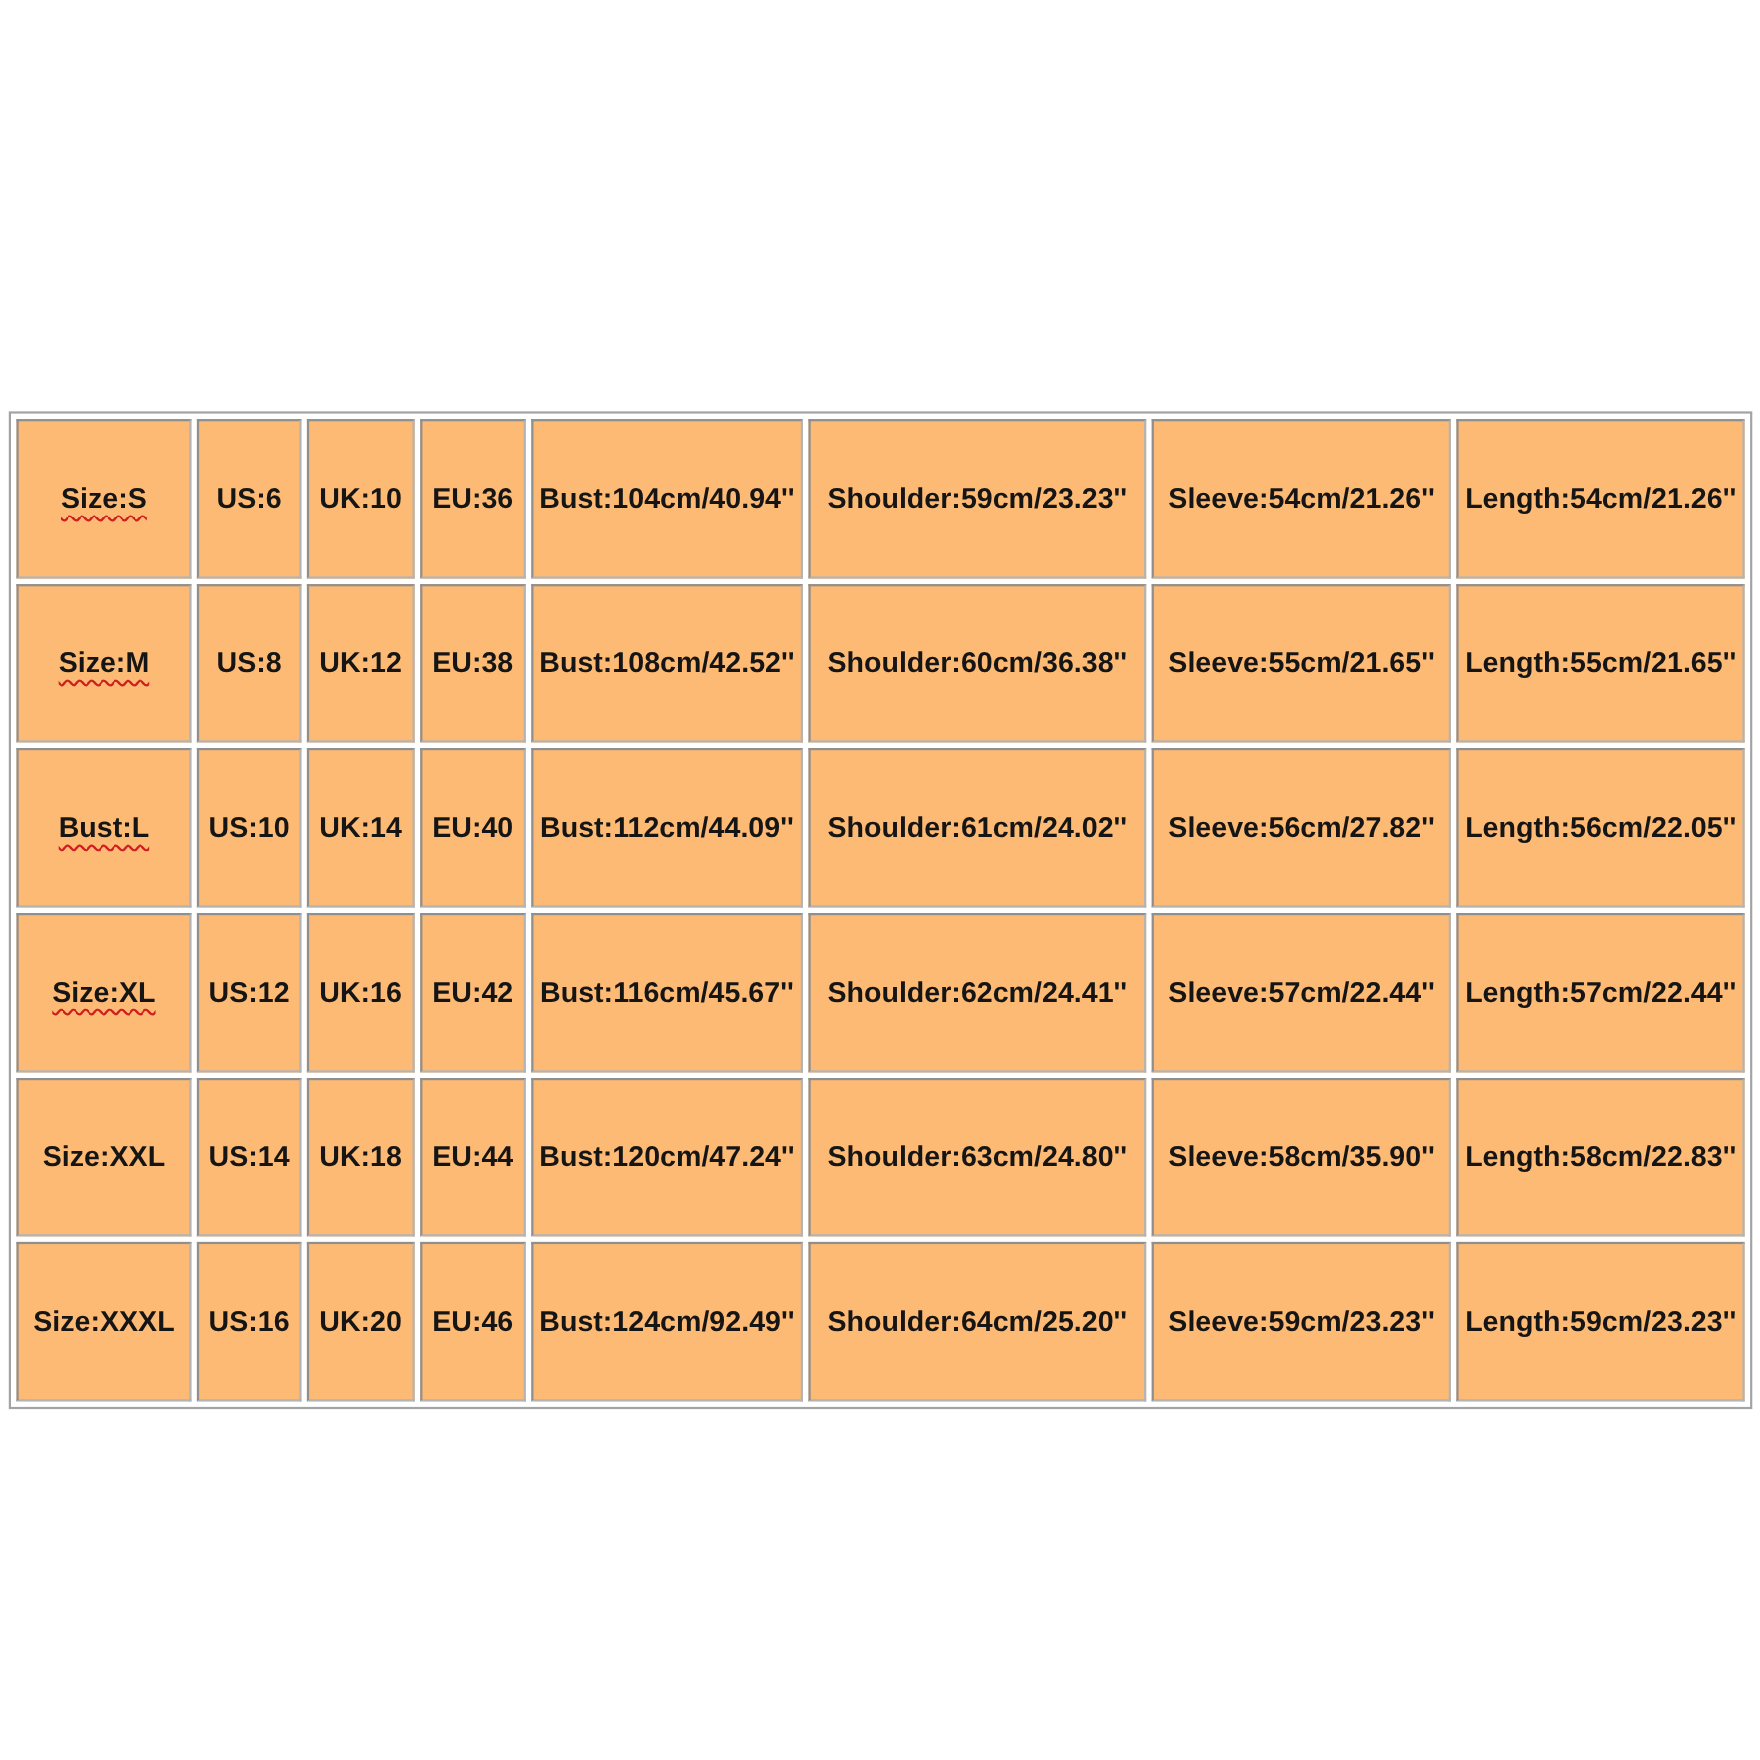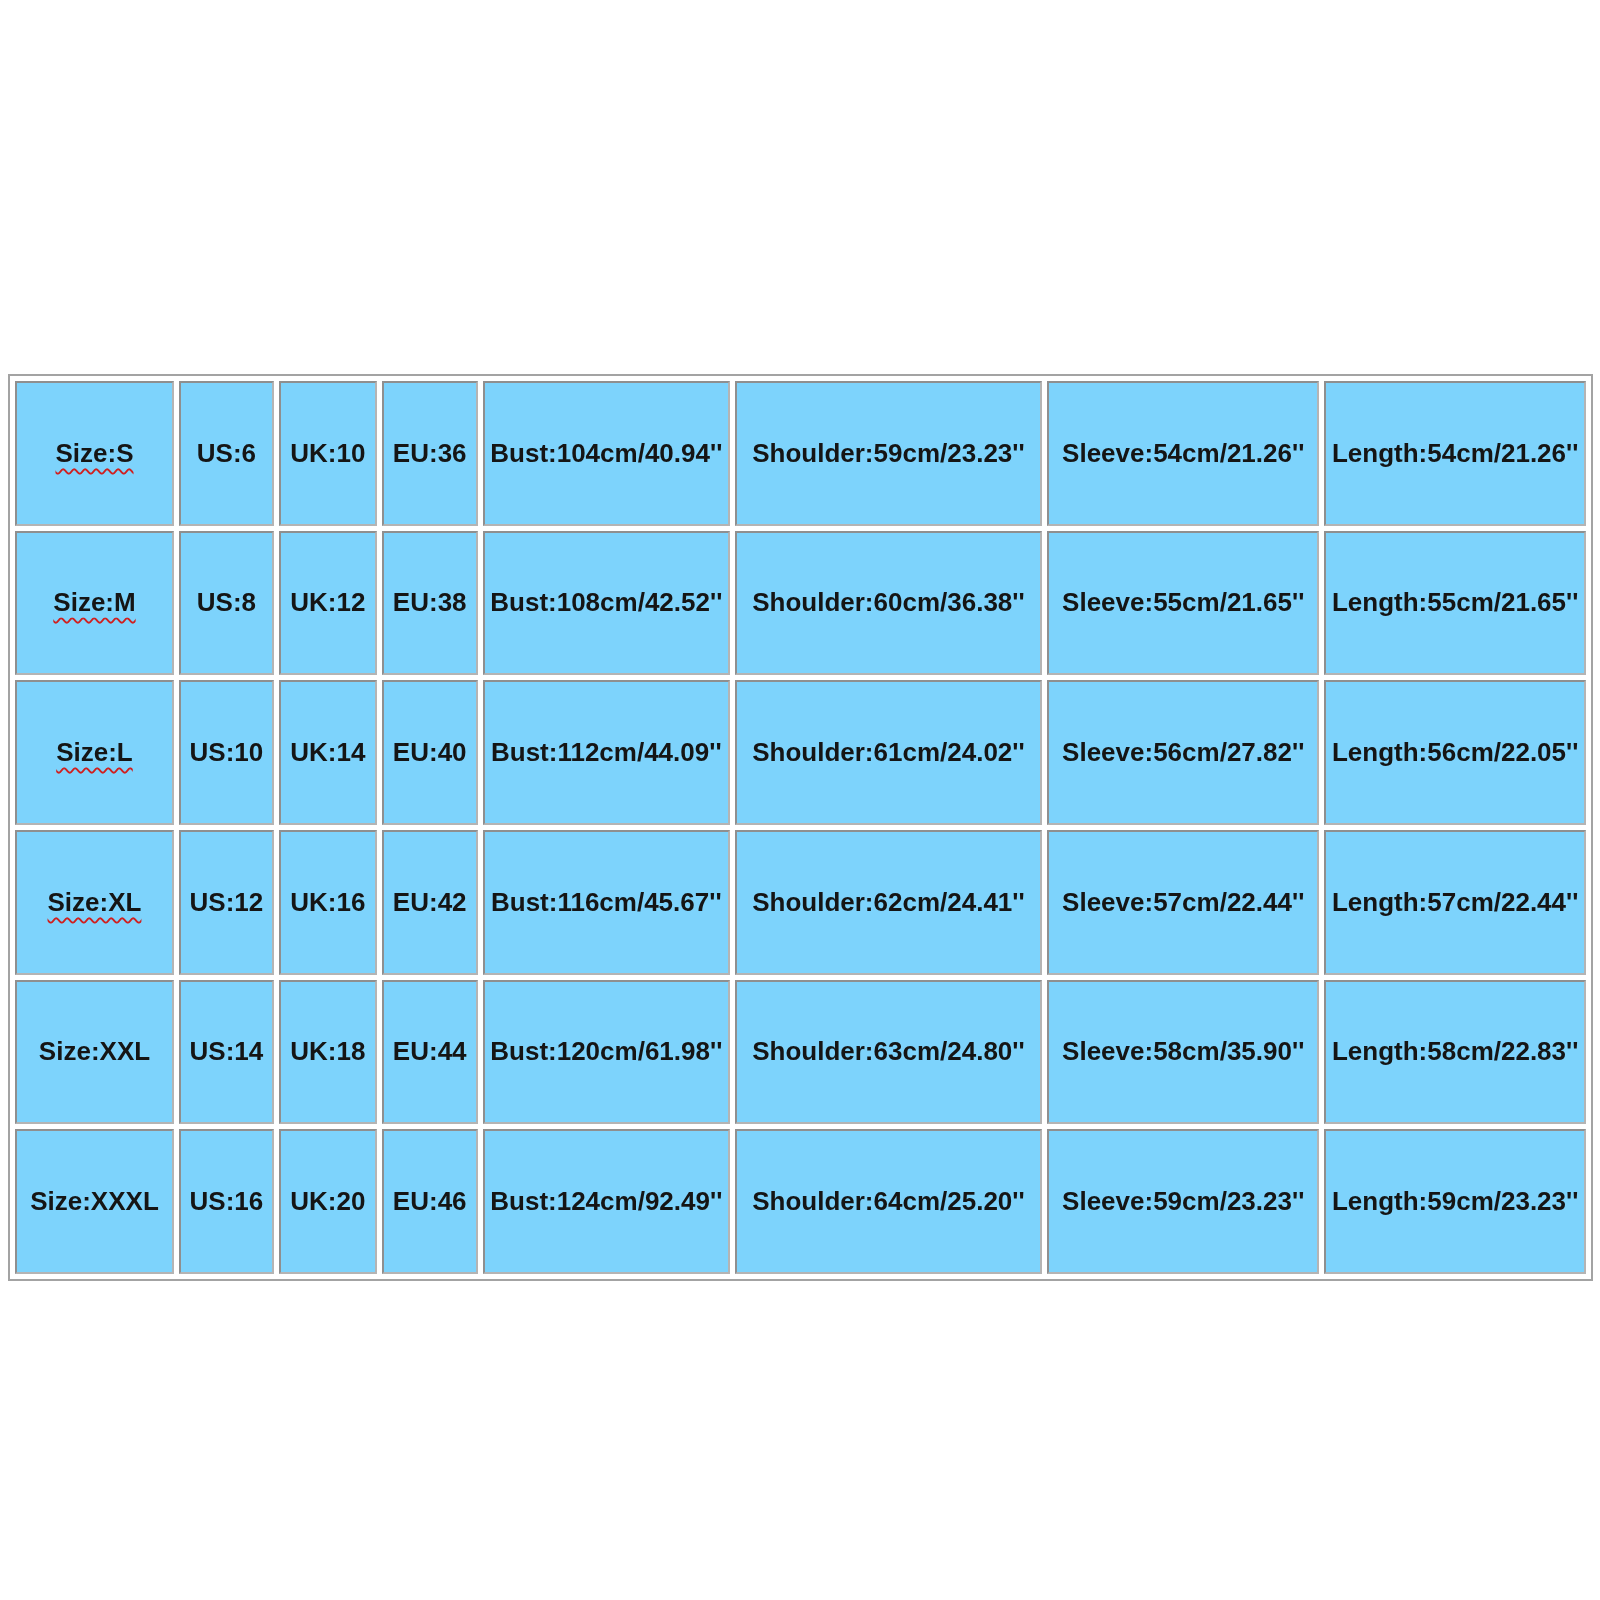--- a/index.html
+++ b/index.html
@@ -26,21 +26,21 @@
   col.c-uk       { width: 6.37%;  }
   col.c-eu       { width: 6.25%;  }
   col.c-bust     { width: 16.09%; }
   col.c-shoulder { width: 20.00%; }
   col.c-sleeve   { width: 17.73%; }
   col.c-length   { width: 17.03%; }
 
   td {
     border: 2px solid;
     border-color: #8f8f8f #b4b4b4 #b4b4b4 #8f8f8f;
-    background: #7dd3fc;
+    background: #fdba74;
     text-align: center;
     vertical-align: middle;
     padding: 12px 2px;
     font-weight: bold;
     font-size: 26px;
     color: #151515;
     white-space: nowrap;
     overflow: hidden;
   }
 
@@ -81,21 +81,21 @@
         <td><span class="misspelled">Size:M</span></td>
         <td><span>US:8</span></td>
         <td><span>UK:12</span></td>
         <td><span>EU:38</span></td>
         <td><span>Bust:108cm/42.52''</span></td>
         <td><span>Shoulder:60cm/36.38''</span></td>
         <td><span>Sleeve:55cm/21.65''</span></td>
         <td><span>Length:55cm/21.65''</span></td>
       </tr>
       <tr>
-        <td><span class="misspelled">Size:L</span></td>
+        <td><span class="misspelled">Bust:L</span></td>
         <td><span>US:10</span></td>
         <td><span>UK:14</span></td>
         <td><span>EU:40</span></td>
         <td><span>Bust:112cm/44.09''</span></td>
         <td><span>Shoulder:61cm/24.02''</span></td>
         <td><span>Sleeve:56cm/27.82''</span></td>
         <td><span>Length:56cm/22.05''</span></td>
       </tr>
       <tr>
         <td><span class="misspelled">Size:XL</span></td>
@@ -105,21 +105,21 @@
         <td><span>Bust:116cm/45.67''</span></td>
         <td><span>Shoulder:62cm/24.41''</span></td>
         <td><span>Sleeve:57cm/22.44''</span></td>
         <td><span>Length:57cm/22.44''</span></td>
       </tr>
       <tr>
         <td><span>Size:XXL</span></td>
         <td><span>US:14</span></td>
         <td><span>UK:18</span></td>
         <td><span>EU:44</span></td>
-        <td><span>Bust:120cm/61.98''</span></td>
+        <td><span>Bust:120cm/47.24''</span></td>
         <td><span>Shoulder:63cm/24.80''</span></td>
         <td><span>Sleeve:58cm/35.90''</span></td>
         <td><span>Length:58cm/22.83''</span></td>
       </tr>
       <tr>
         <td><span>Size:XXXL</span></td>
         <td><span>US:16</span></td>
         <td><span>UK:20</span></td>
         <td><span>EU:46</span></td>
         <td><span>Bust:124cm/92.49''</span></td>

